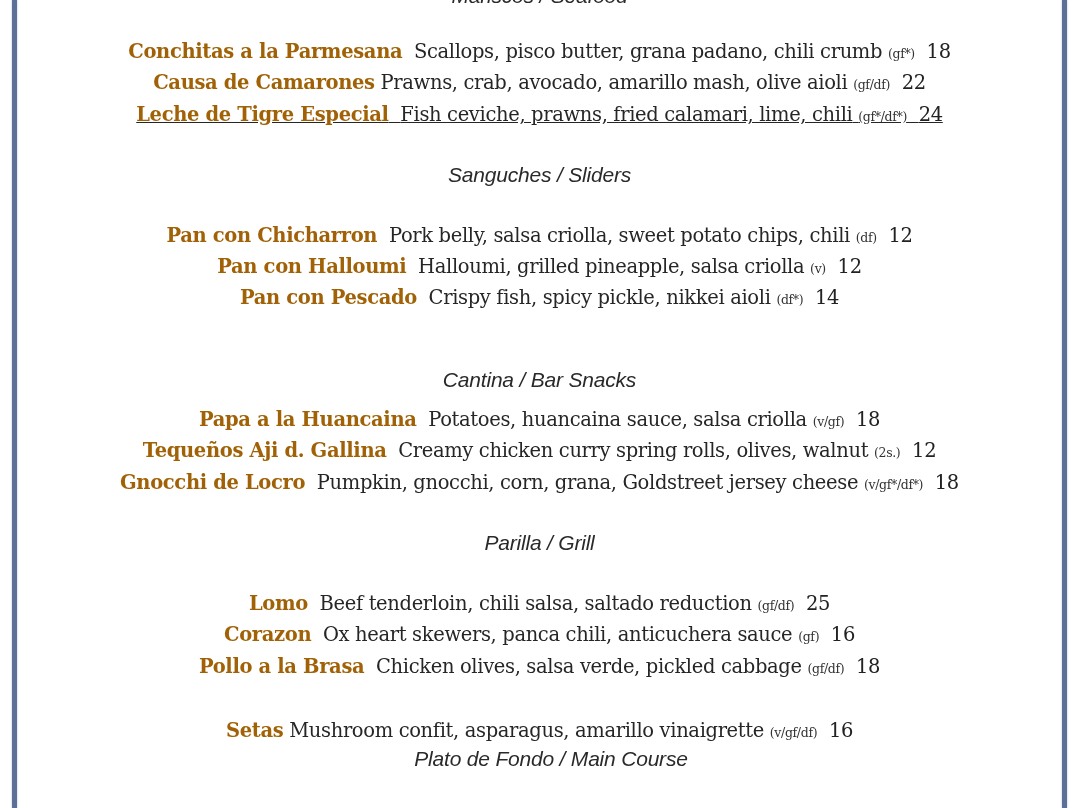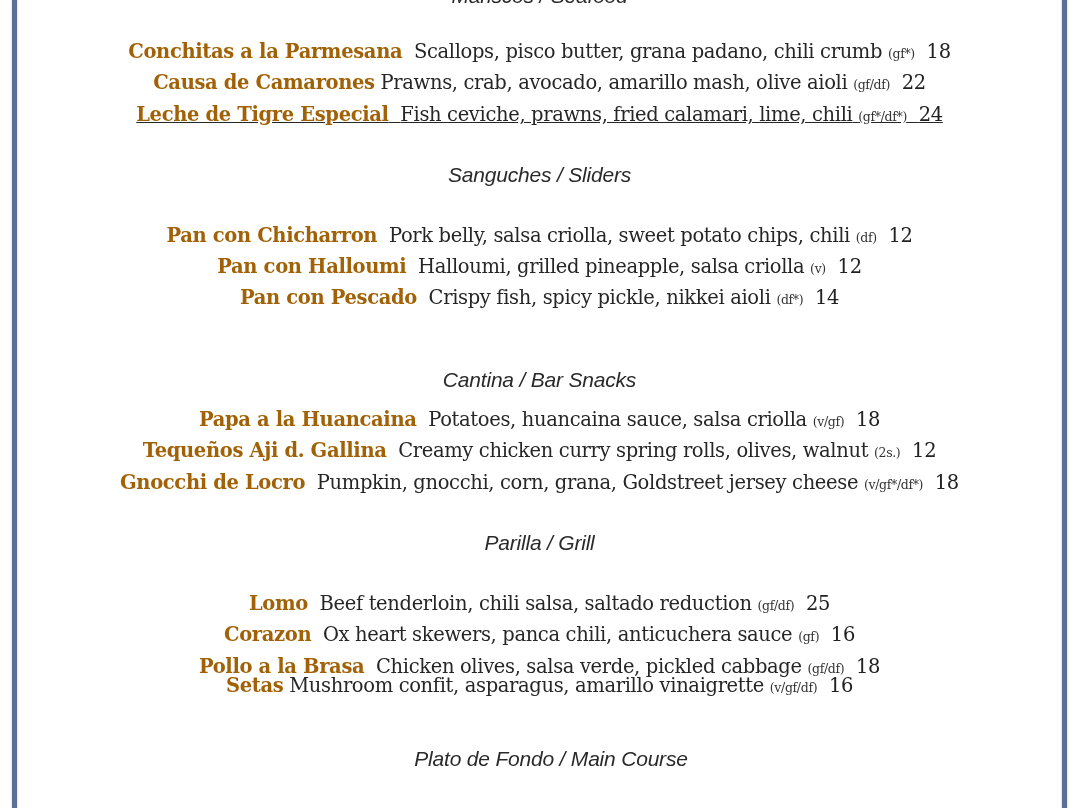--- a/index.html
+++ b/index.html
@@ -124,21 +124,21 @@
     <span class="desc">Ox heart skewers, panca chili, anticuchera sauce</span>
     <span class="tags">(gf)</span>&nbsp;
     <span class="price">16</span>
   </div>
   <div class="item" style="top:655px;">
     <span class="name">Pollo a la Brasa</span>&nbsp;
     <span class="desc">Chicken olives, salsa verde, pickled cabbage</span>
     <span class="tags">(gf/df)</span>&nbsp;
     <span class="price">18</span>
   </div>
-  <div class="item" style="top:674px;">
+  <div class="item" style="top:719px;">
     <span class="name">Setas</span>
     <span class="desc">Mushroom confit, asparagus, amarillo vinaigrette</span>
     <span class="tags">(v/gf/df)</span>&nbsp;
     <span class="price">16</span>
   </div>
 
   <div class="section-title" style="top:747px;padding-left:23px;">Plato de Fondo / Main Course</div>
 
 </div>
 

